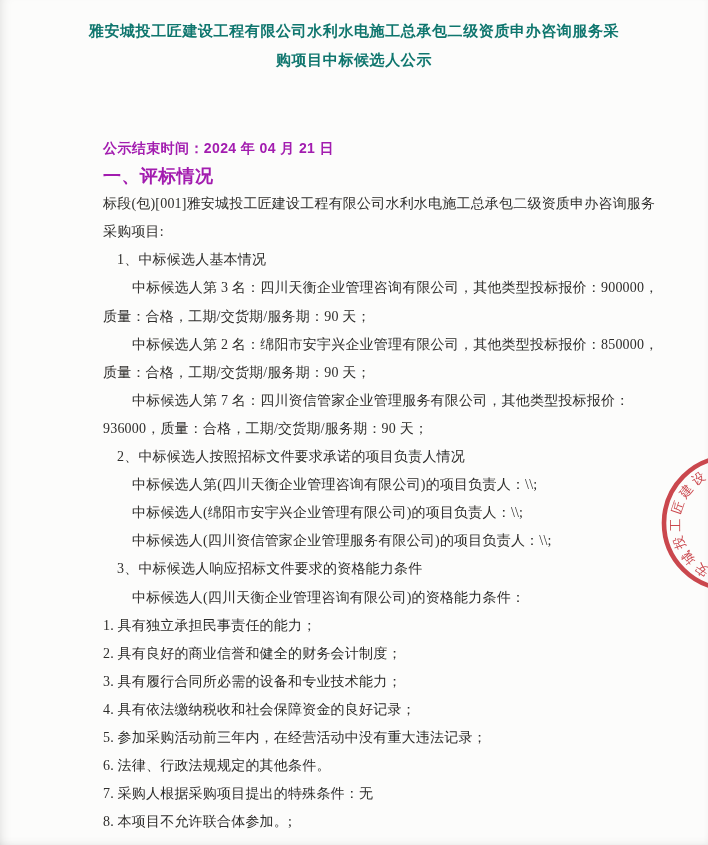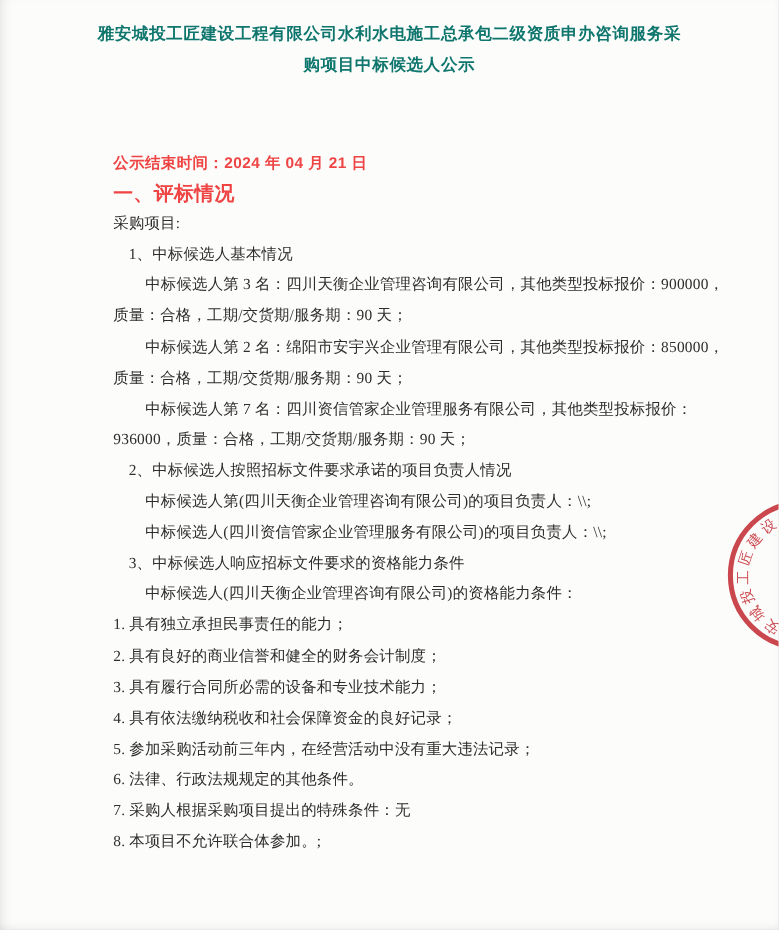--- a/index.html
+++ b/index.html
@@ -32,21 +32,21 @@
   .line {
     line-height:28.1px;
     white-space:nowrap;
     letter-spacing:.2px;
   }
   .ind1 { padding-left:14px; }
   .ind2 { padding-left:29px; }
   .hei {
     font-family:"Liberation Sans","DejaVu Sans",sans-serif;
     font-weight:700;
-    color:#ef4444;
+    color:#a21caf;
     letter-spacing:.4px;
   }
   .h1 { font-size:18px; }
   .stamp {
     position:absolute; top:437px; right:0;
     width:58px; height:175px;
     pointer-events:none;
     opacity:.9;
   }
 </style>
@@ -56,30 +56,32 @@
 <div class="page">
 
   <div class="title-block">
     <div class="t-line">雅安城投工匠建设工程有限公司水利水电施工总承包二级资质申办咨询服务采</div>
     <div class="t-line">购项目中标候选人公示</div>
   </div>
 
   <div class="doc-body">
     <div class="line hei">公示结束时间：2024 年 04 月 21 日</div>
     <div class="line hei h1">一、评标情况</div>
+    <div class="line">标段(包)[001]雅安城投工匠建设工程有限公司水利水电施工总承包二级资质申办咨询服务</div>
     <div class="line">采购项目:</div>
     <div class="line ind1">1、中标候选人基本情况</div>
     <div class="line ind2">中标候选人第 3 名：四川天衡企业管理咨询有限公司，其他类型投标报价：900000，</div>
     <div class="line">质量：合格，工期/交货期/服务期：90 天；</div>
     <div class="line ind2">中标候选人第 2 名：绵阳市安宇兴企业管理有限公司，其他类型投标报价：850000，</div>
     <div class="line">质量：合格，工期/交货期/服务期：90 天；</div>
     <div class="line ind2">中标候选人第 7 名：四川资信管家企业管理服务有限公司，其他类型投标报价：</div>
     <div class="line">936000，质量：合格，工期/交货期/服务期：90 天；</div>
     <div class="line ind1">2、中标候选人按照招标文件要求承诺的项目负责人情况</div>
     <div class="line ind2">中标候选人第(四川天衡企业管理咨询有限公司)的项目负责人：\\;</div>
+    <div class="line ind2">中标候选人(绵阳市安宇兴企业管理有限公司)的项目负责人：\\;</div>
     <div class="line ind2">中标候选人(四川资信管家企业管理服务有限公司)的项目负责人：\\;</div>
     <div class="line ind1">3、中标候选人响应招标文件要求的资格能力条件</div>
     <div class="line ind2">中标候选人(四川天衡企业管理咨询有限公司)的资格能力条件：</div>
     <div class="line">1. 具有独立承担民事责任的能力；</div>
     <div class="line">2. 具有良好的商业信誉和健全的财务会计制度；</div>
     <div class="line">3. 具有履行合同所必需的设备和专业技术能力；</div>
     <div class="line">4. 具有依法缴纳税收和社会保障资金的良好记录；</div>
     <div class="line">5. 参加采购活动前三年内，在经营活动中没有重大违法记录；</div>
     <div class="line">6. 法律、行政法规规定的其他条件。</div>
     <div class="line">7. 采购人根据采购项目提出的特殊条件：无</div>

